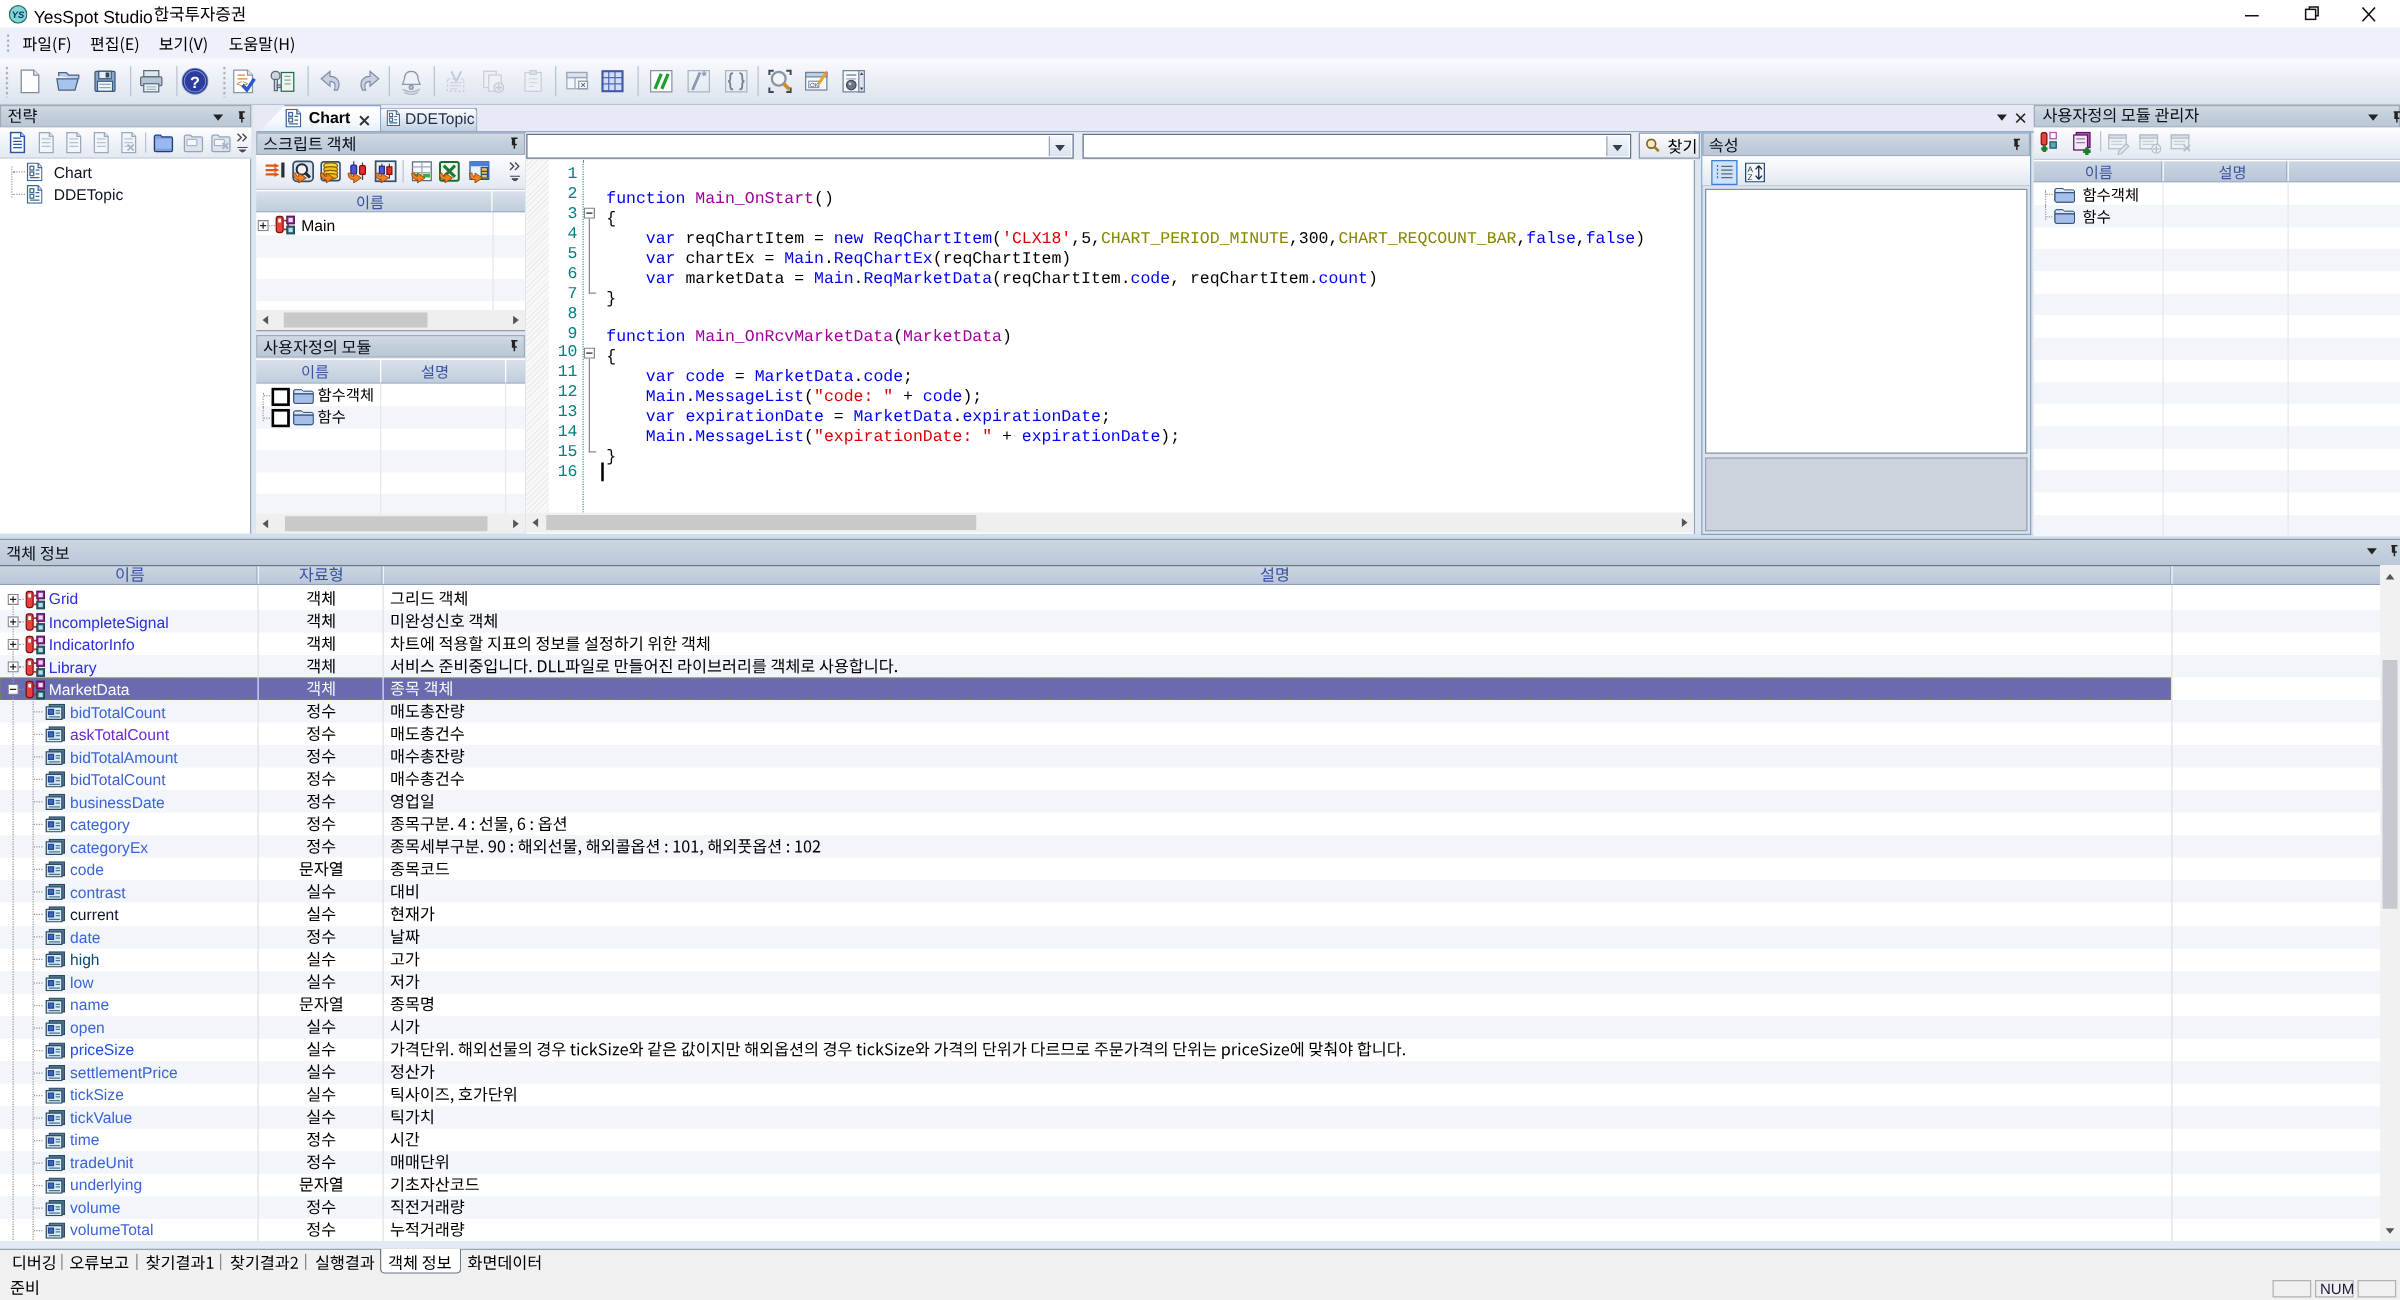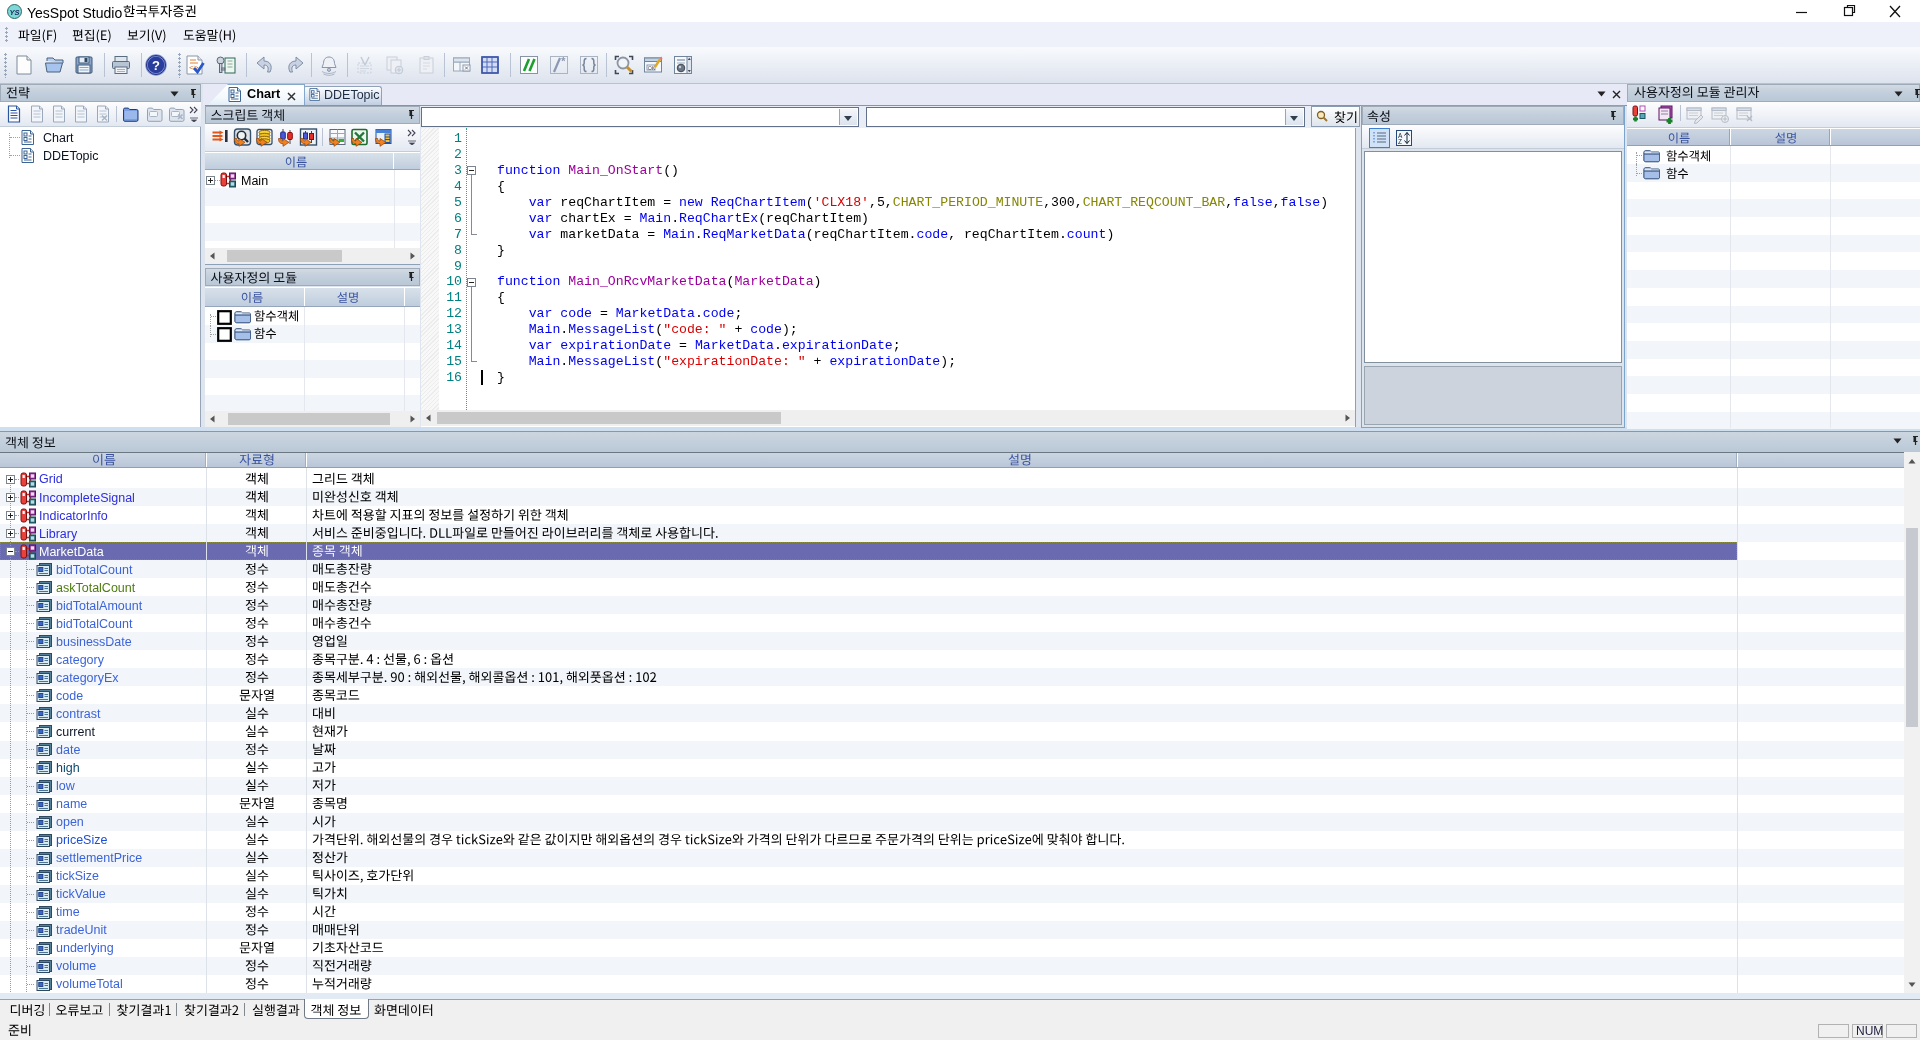--- a/index.html
+++ b/index.html
@@ -13,21 +13,21 @@
 .ptool{background:linear-gradient(#fdfdfe,#e3e8f1);border-bottom:1px solid #c3cdda;box-sizing:border-box}
 .colhdr{background:linear-gradient(#d8e1ea,#bfcddd);border-bottom:1px solid #95a5bb;border-top:1px solid #fff;box-sizing:border-box}
 .colhdr2{background:linear-gradient(#ccd6e2,#b9c6d8);border-bottom:1px solid #90a0b6;border-top:1px solid #6a7682;box-sizing:border-box}
 .white{background:#fff}
 .stripe{background:#f2f5fa}
 .hscroll{background:#efefef}
 .thumb{background:#c9c9c9}
 .rowtx{font-size:12.5px;color:#000}
 .dotv{border-left:1px dotted #a0a0a0}
 .doth{border-top:1px dotted #a0a0a0}
-pre{margin:16px}
+pre{margin:4px}
 .code{font-family:"Liberation Mono",monospace;font-size:13.2px;line-height:15.93px}
 .kw{color:#0000f0}.fn{color:#9c009c}.st{color:#d80000}.cn{color:#868600}
 .combo{background:#fff;border:1px solid #62708a;box-sizing:border-box}
 .combobtn{position:absolute;right:1px;top:1px;width:17px;bottom:1px;background:linear-gradient(#f4f7fb,#dce3ee);border-left:1px solid #98a4b8}
 .combobtn:after{content:"";position:absolute;left:4px;top:7px;border:4px solid transparent;border-top:5px solid #30404e}
 </style></head><body>
 <div class="abs" id="titlebar">
  <svg class="abs" style="left:7px;top:4px" width="15" height="15">
       <circle cx="7.5" cy="7.5" r="7" fill="#7ed8d4" stroke="#2a6a70"></circle>
       <text x="7.5" y="10.5" font-size="7.5" font-style="italic" font-weight="bold" text-anchor="middle" fill="#1c2a60" font-family="Liberation Sans">YS</text>
@@ -724,21 +724,21 @@
 <div class="abs rowtx" style="left:56px;top:563px;color:#3c64d8">bidTotalCount</div>
 <div class="abs doth" style="left:27px;top:587px;width:7px;border-color:#9a9a9a"></div>
 <svg class="abs" style="left:36px;top:581.1800000000001px" width="16" height="13" viewBox="0 0 16 13">
     <rect x="3.5" y="0.5" width="12" height="11" fill="#55809a" stroke="#2c4a62"></rect>
     <rect x="1" y="2.5" width="12.5" height="10" fill="#d8eaf2" stroke="#2c4a62"></rect>
     <rect x="2.8" y="4.5" width="4" height="4" fill="#3a68c8" stroke="#24448c"></rect>
     <line x1="8.5" y1="5.5" x2="12" y2="5.5" stroke="#4a7490"></line>
     <line x1="8.5" y1="7.5" x2="12" y2="7.5" stroke="#4a7490"></line>
     <line x1="3" y1="10.5" x2="12" y2="10.5" stroke="#4a7490"></line>
   </svg>
-<div class="abs rowtx" style="left:56px;top:581px;color:#4d7c0f">askTotalCount</div>
+<div class="abs rowtx" style="left:56px;top:581px;color:#6d28d9">askTotalCount</div>
 <div class="abs doth" style="left:27px;top:605px;width:7px;border-color:#9a9a9a"></div>
 <svg class="abs" style="left:36px;top:599.21px" width="16" height="13" viewBox="0 0 16 13">
     <rect x="3.5" y="0.5" width="12" height="11" fill="#55809a" stroke="#2c4a62"></rect>
     <rect x="1" y="2.5" width="12.5" height="10" fill="#d8eaf2" stroke="#2c4a62"></rect>
     <rect x="2.8" y="4.5" width="4" height="4" fill="#3a68c8" stroke="#24448c"></rect>
     <line x1="8.5" y1="5.5" x2="12" y2="5.5" stroke="#4a7490"></line>
     <line x1="8.5" y1="7.5" x2="12" y2="7.5" stroke="#4a7490"></line>
     <line x1="3" y1="10.5" x2="12" y2="10.5" stroke="#4a7490"></line>
   </svg>
 <div class="abs rowtx" style="left:56px;top:599px;color:#3c64d8">bidTotalAmount</div>

